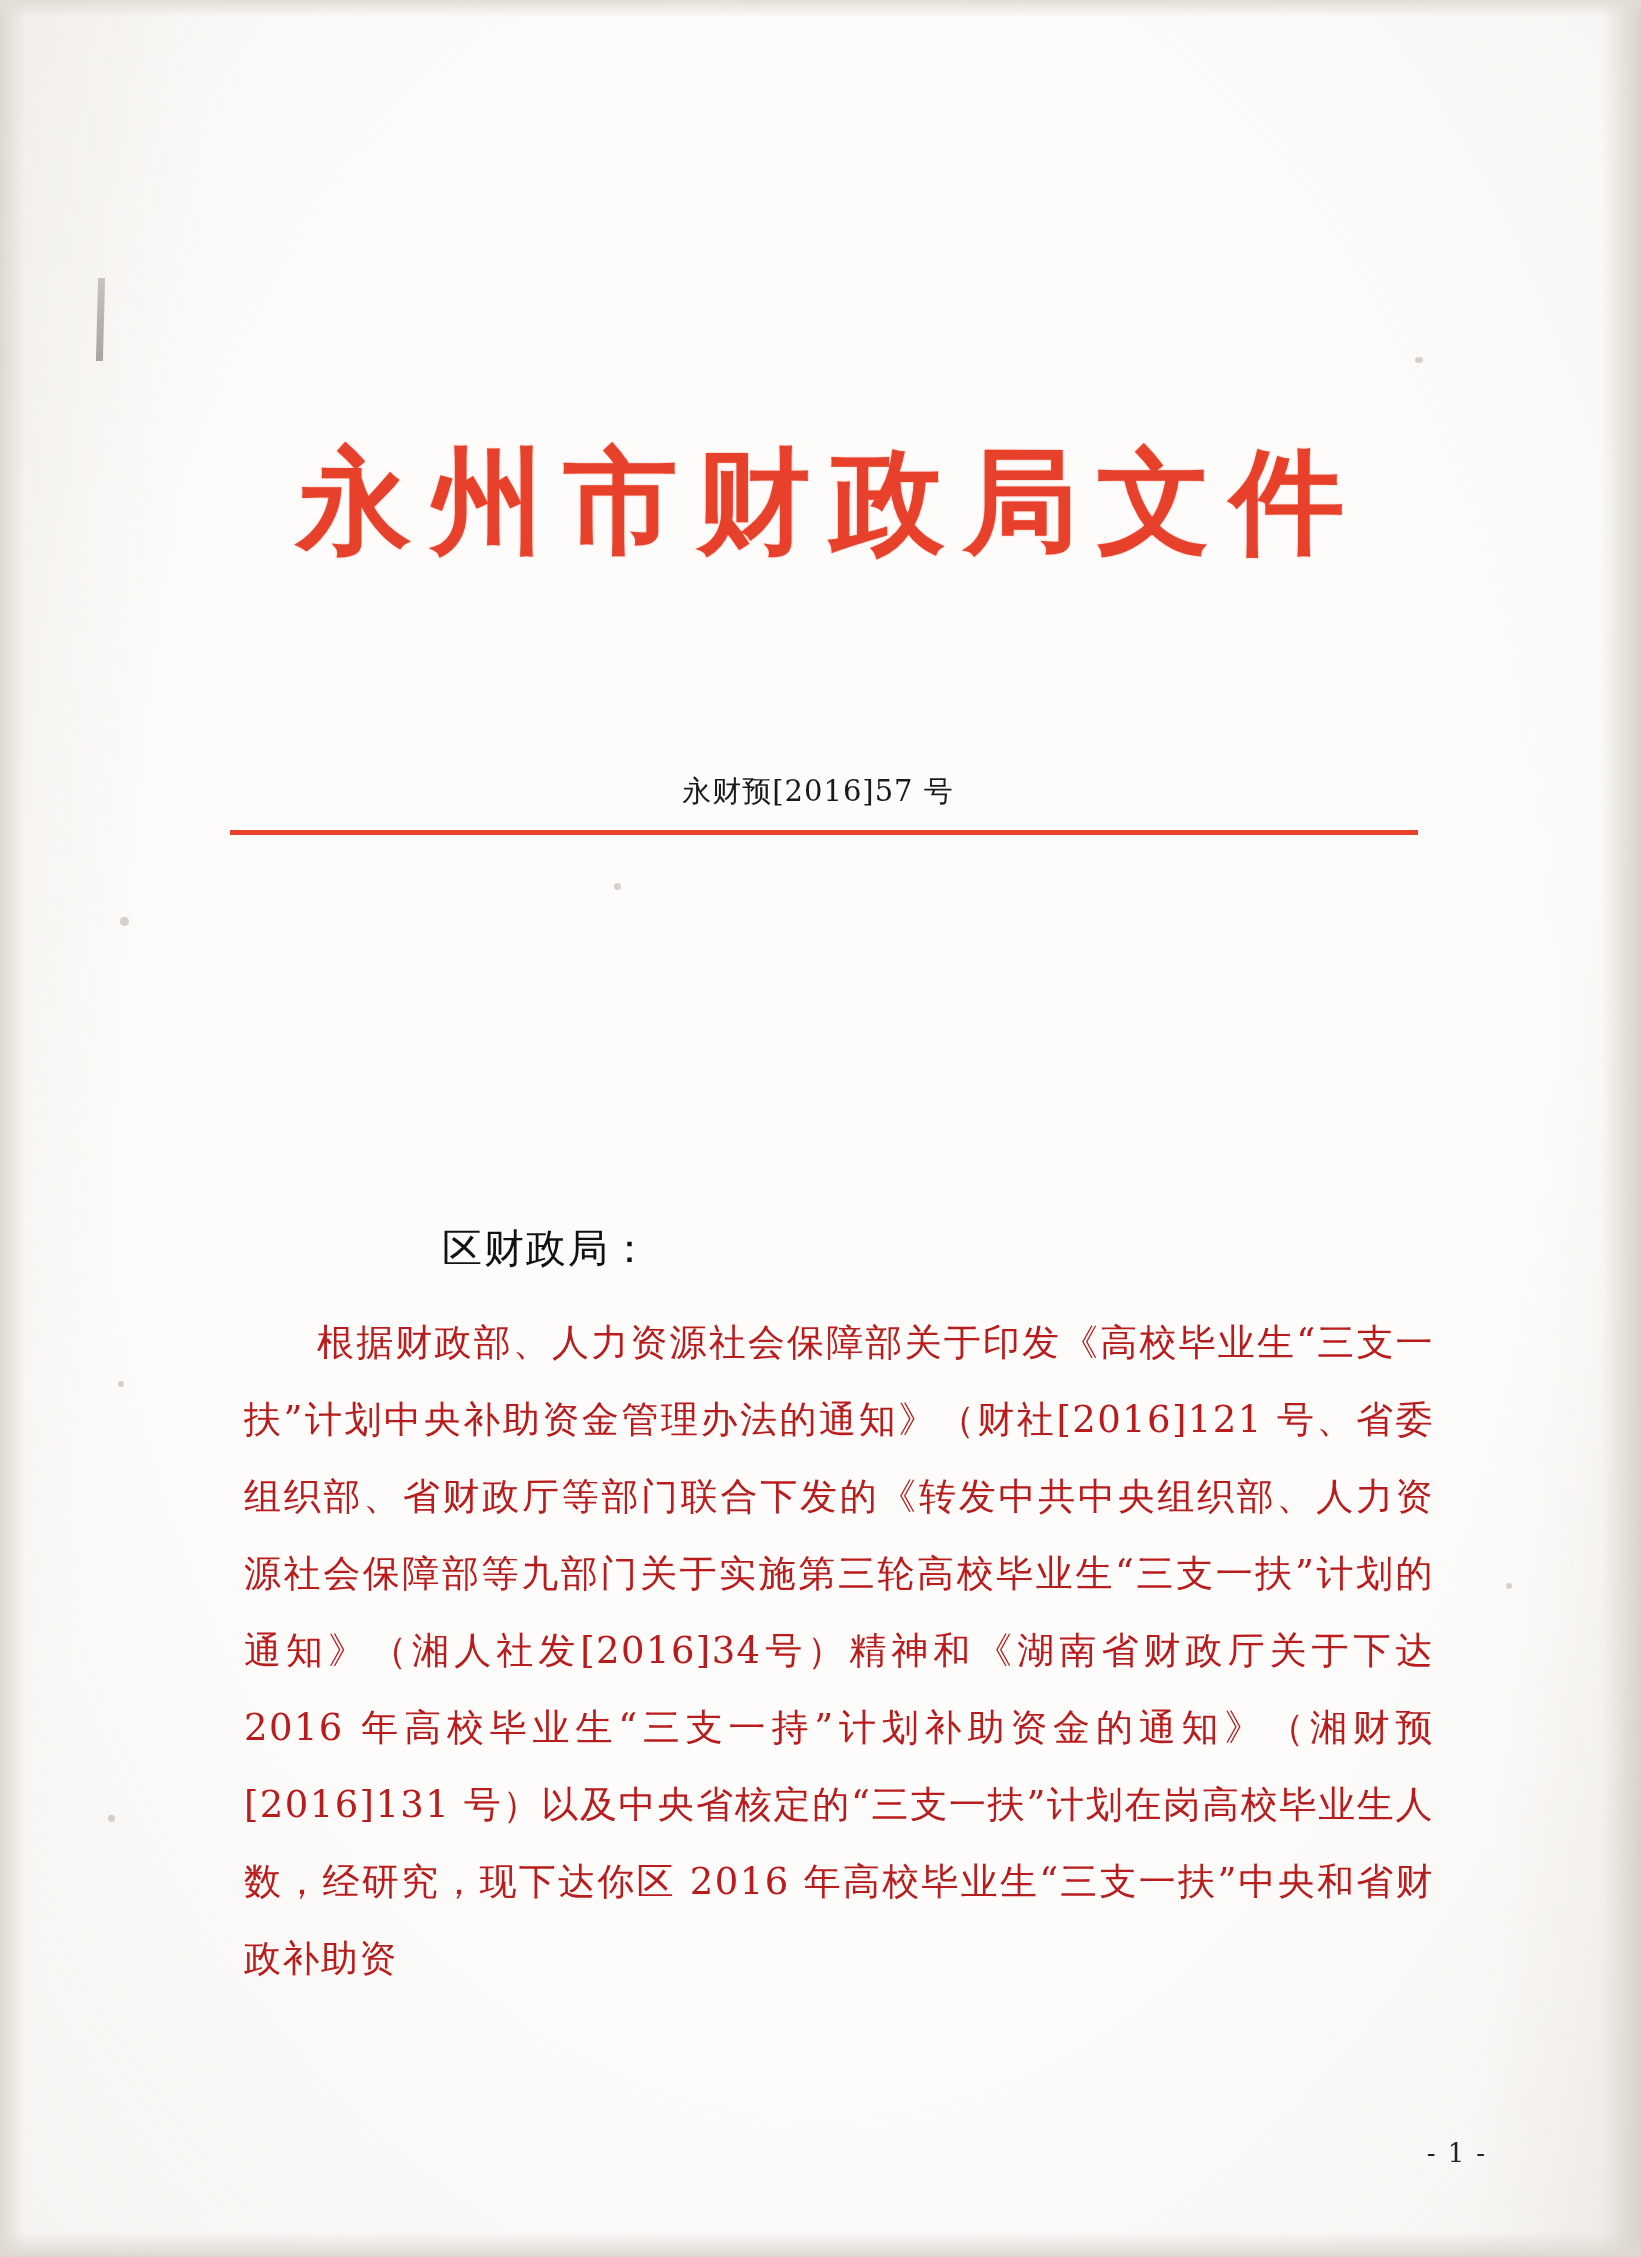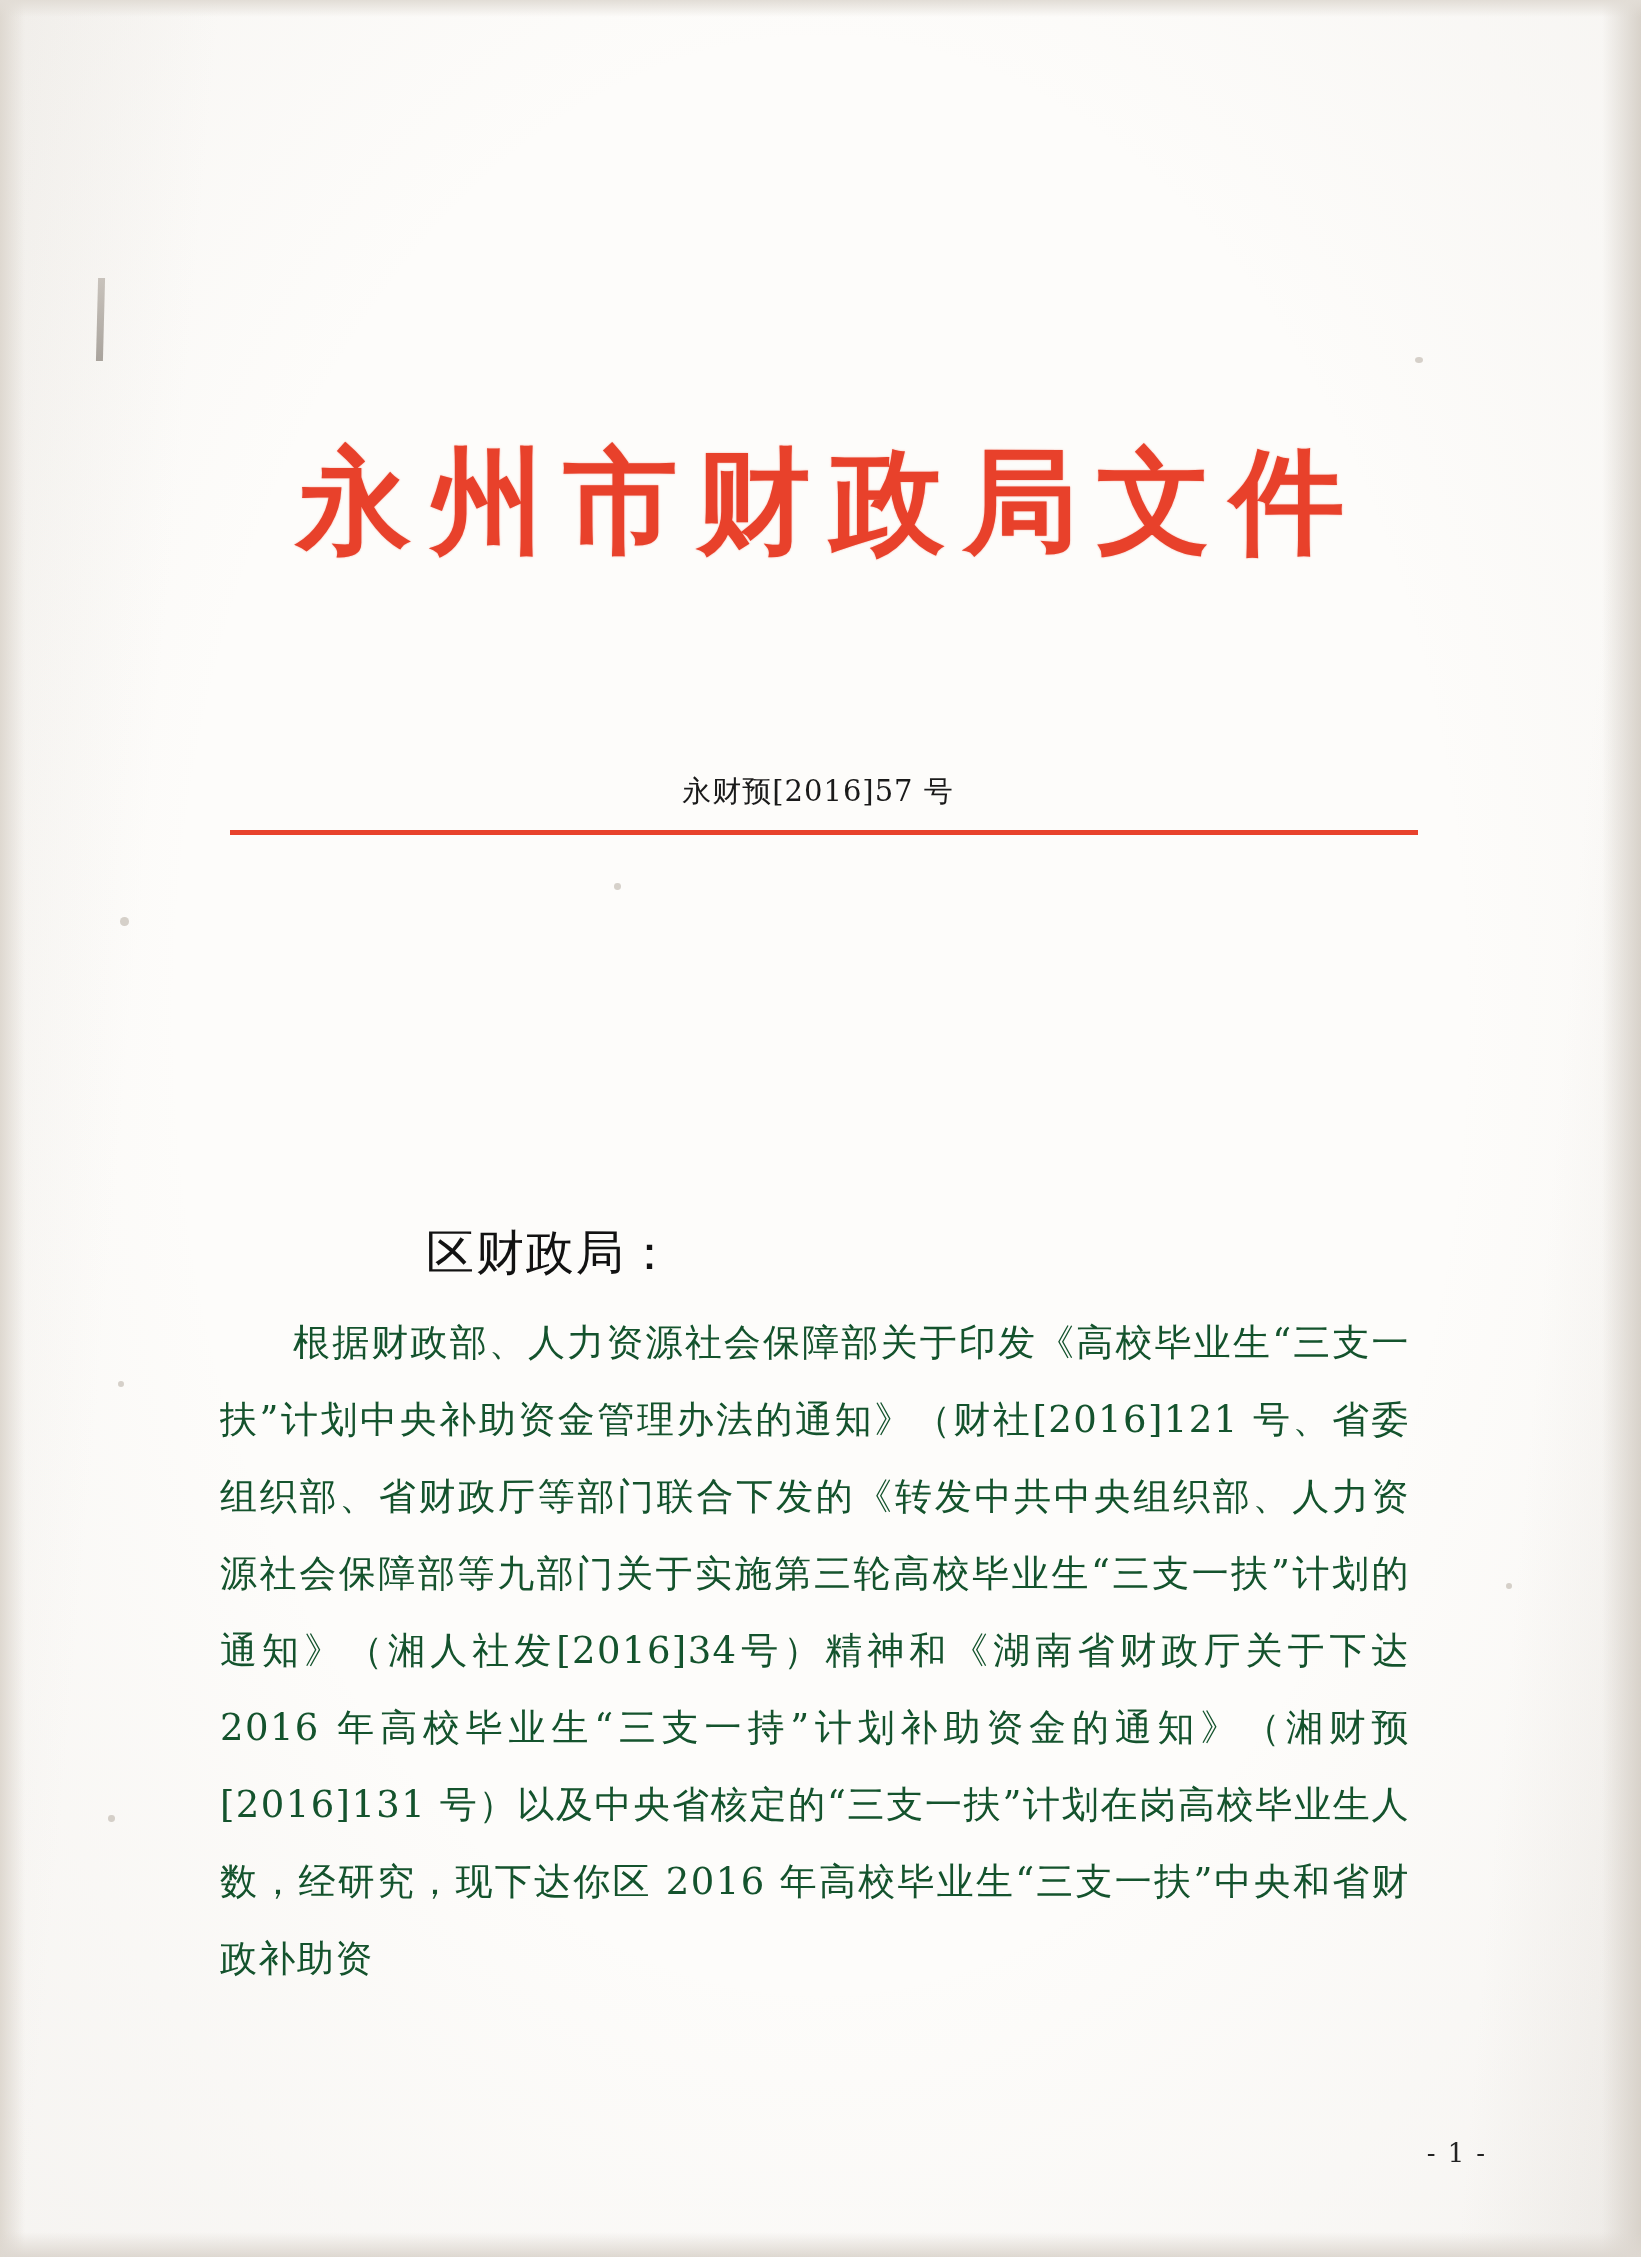--- a/index.html
+++ b/index.html
@@ -125,37 +125,37 @@
     font-family: "DejaVu Serif", serif;
     font-weight: 700;
     font-size: 43px;
     line-height: 1.5;
     color: #111111;
     letter-spacing: 1px;
   }
 
   .recipient {
     position: absolute;
-    left: 426px;
+    left: 442px;
     top: 1221px;
-    font-size: 48px;
+    font-size: 40px;
     color: #121212;
     letter-spacing: 1.9px;
     font-family: "DejaVu Serif", serif;
   }
 
   .body-text {
     position: absolute;
-    left: 220px;
+    left: 244px;
     width: 1190px;
     top: 1305px;
     font-family: "DejaVu Serif", serif;
     font-size: 37px;
     line-height: 2.08;
-    color: #14532d;
+    color: #b91c1c;
     letter-spacing: 1.4px;
     text-align: justify;
     text-align-last: left;
     text-indent: 73px;
   }
 
   .page-number {
     position: absolute;
     right: 154px;
     bottom: 89px;

